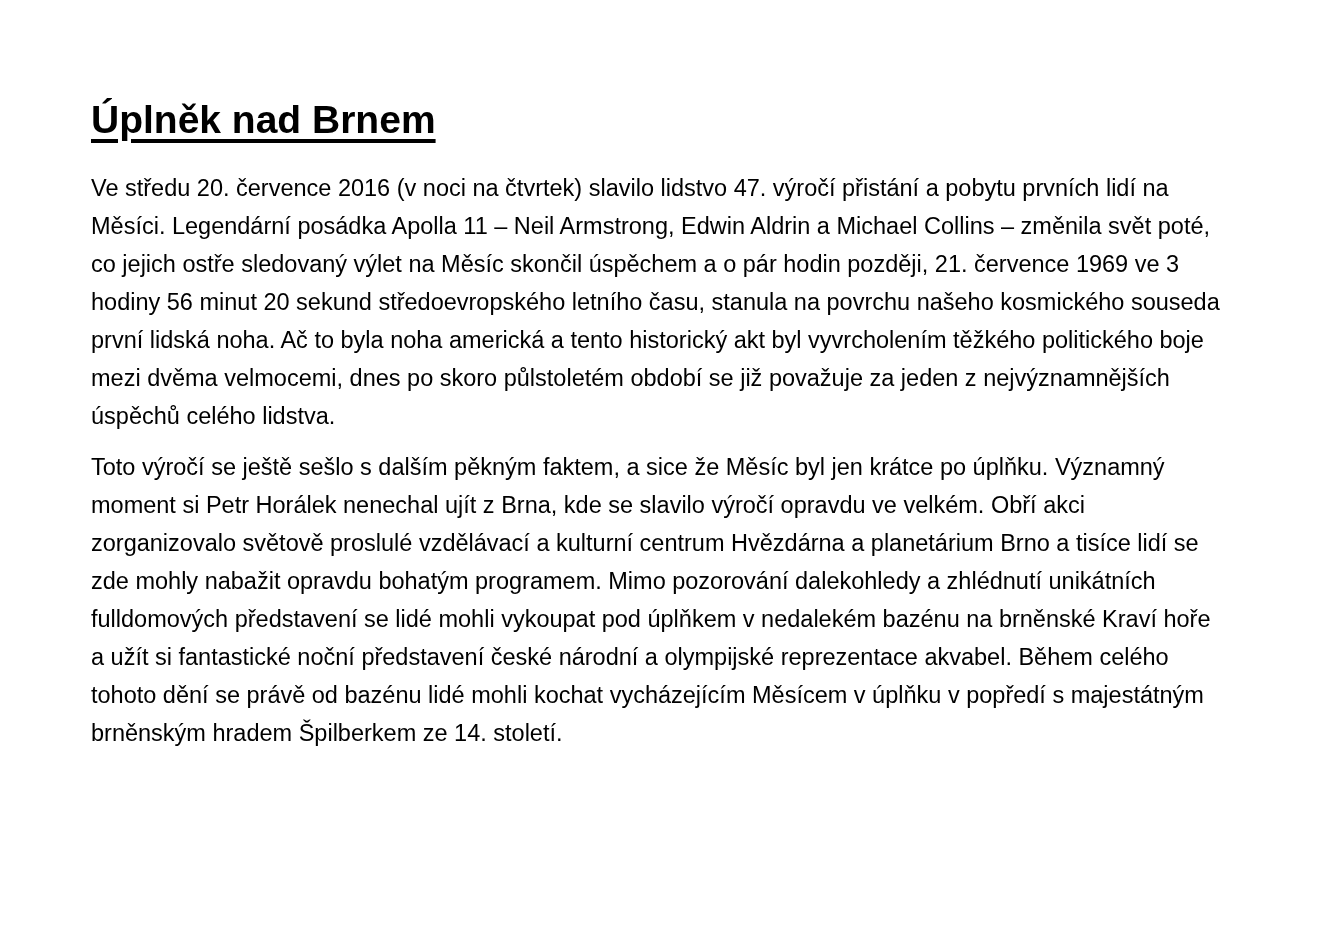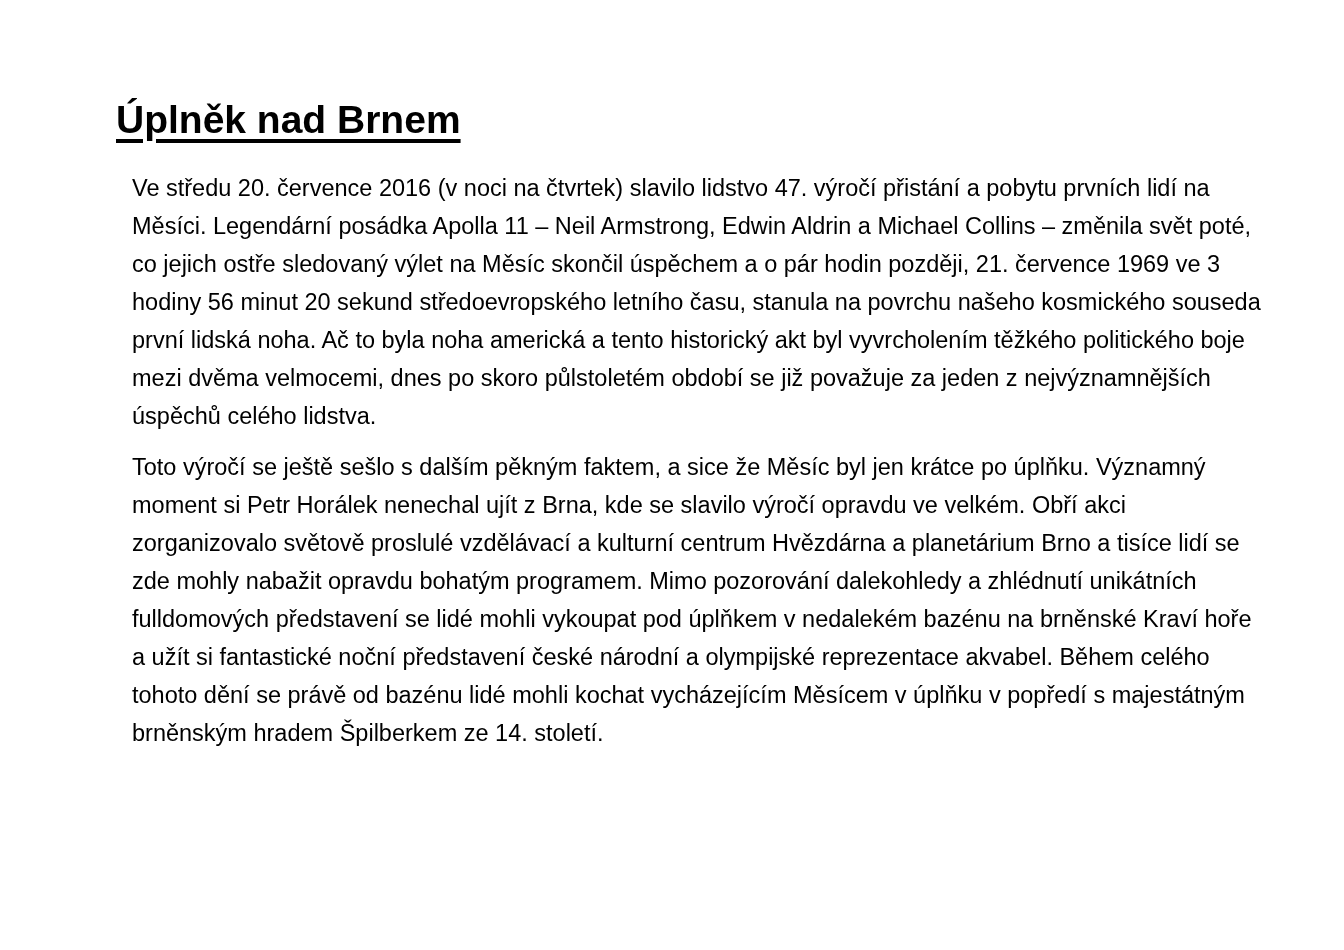--- a/index.html
+++ b/index.html
@@ -12,37 +12,37 @@
       width: 1344px;
       height: 950px;
       font-family: "Liberation Sans", "DejaVu Sans", sans-serif;
       color: #000000;
       overflow: hidden;
     }
     .page {
       width: 1344px;
       height: 950px;
       background: #ffffff;
-      padding: 98px 100px 0 116px;
+      padding: 98px 100px 0 91px;
     }
     .doc-title {
       display: inline-block;
       margin: 0 0 26px 0;
       font-size: 39px;
       font-weight: 700;
       line-height: 1.15;
       letter-spacing: 0px;
       text-decoration: underline;
       text-decoration-thickness: 4px;
       text-underline-offset: 6px;
       color: #000000;
     }
     .doc-body p {
       width: 1134px;
-      margin: 0 0 13px 16px;
+      margin: 0 0 13px 0;
       font-size: 23.5px;
       line-height: 38px;
       font-weight: 400;
       color: #000000;
       text-align: left;
     }
   </style>
 </head>
 <body>
 

